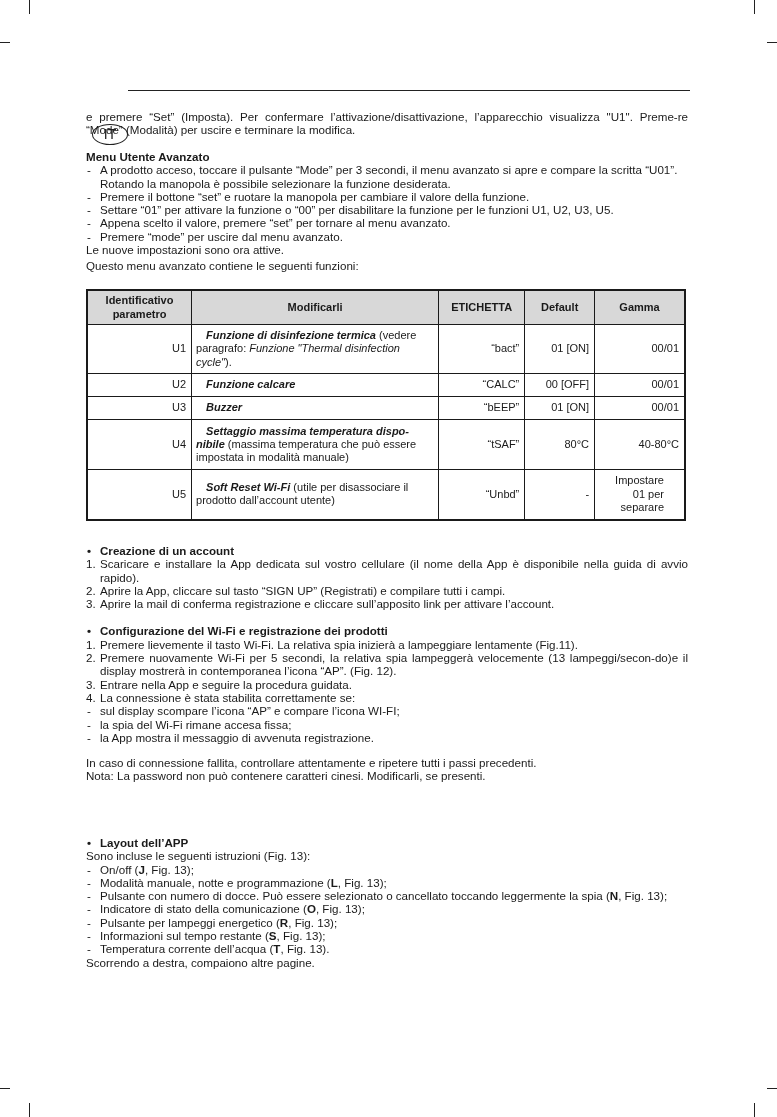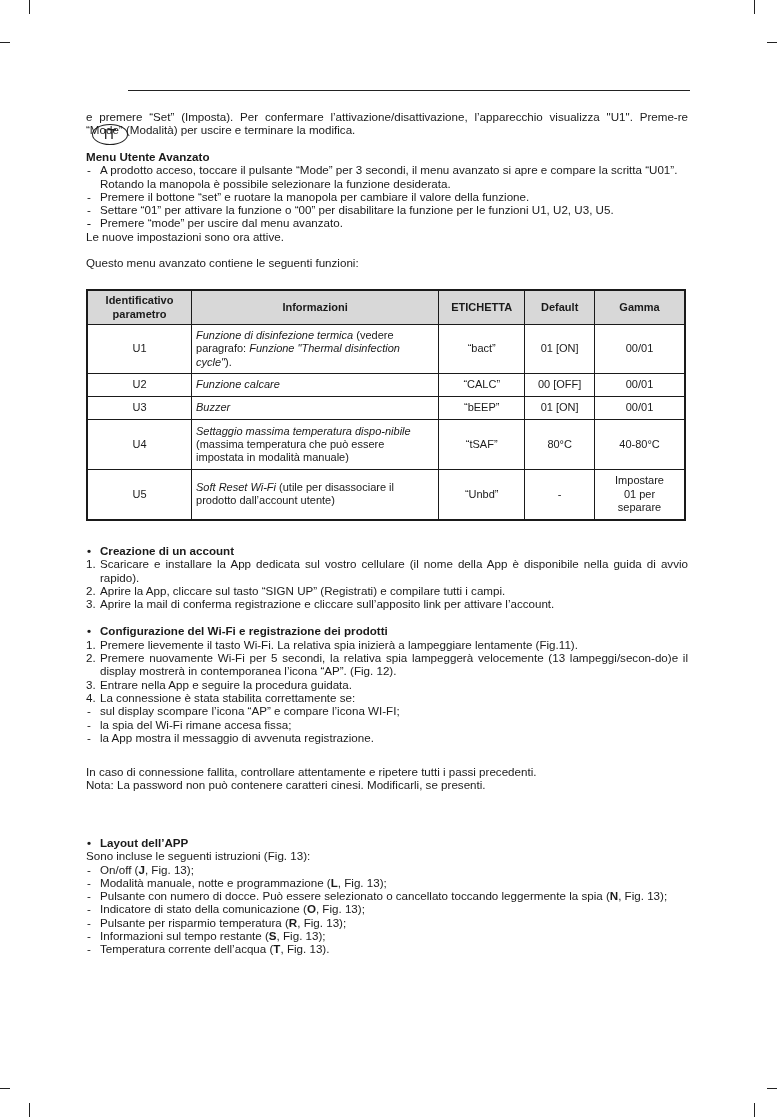--- a/index.html
+++ b/index.html
@@ -30,23 +30,23 @@
   .bullet-h .mk { position: absolute; left: 1px; top: 0; font-weight: bold; }
   table.params {
     position: absolute; left: 86px; top: 289px; width: 600px;
     border-collapse: collapse; border: 2px solid #1a1a1a;
     font-size: 11px; line-height: 13.3px;
   }
   table.params th, table.params td {
     border: 1px solid #1a1a1a; padding: 0 5px; vertical-align: middle;
   }
   table.params th { background: #d8d8d8; font-weight: bold; text-align: center; height: 33px; }
-  table.params td.c { text-align: center; }
+  table.params td.c { text-align: right; }
   table.params td.d { text-align: left; padding-left: 4px; }
-  .bi { font-weight: normal; font-style: italic; }
+  .bi { font-weight: bold; font-style: italic; margin-left: 10px; }
   .it { font-style: italic; }
   .b { font-weight: bold; }
 </style>
 </head>
 <body>
 
 <div class="crop" style="left:29px;top:0;width:1px;height:14px;"></div>
 <div class="crop" style="left:754px;top:0;width:1px;height:14px;"></div>
 <div class="crop" style="left:0;top:42px;width:10px;height:1px;"></div>
 <div class="crop" style="left:767px;top:42px;width:10px;height:1px;"></div>
@@ -62,38 +62,38 @@
 
 <div class="block" style="top:110px;">
   <p class="justify">e premere “Set” (Imposta). Per confermare l’attivazione/disattivazione, l’apparecchio visualizza "U1". Preme-re “Mode” (Modalità) per uscire e terminare la modifica.</p>
 </div>
 
 <div class="block" style="top:150px;">
   <p class="h">Menu Utente Avanzato</p>
   <div class="dash-item"><span class="mk">-</span><span>A prodotto acceso, toccare il pulsante “Mode” per 3 secondi, il menu avanzato si apre e compare la scritta “U01”. Rotando la manopola è possibile selezionare la funzione desiderata.</span></div>
   <div class="dash-item"><span class="mk">-</span><span>Premere il bottone “set” e ruotare la manopola per cambiare il valore della funzione.</span></div>
   <div class="dash-item"><span class="mk">-</span><span>Settare “01” per attivare la funzione o “00” per disabilitare la funzione per le funzioni U1, U2, U3, U5.</span></div>
-  <div class="dash-item"><span class="mk">-</span></div>
+  <div class="dash-item"><span class="mk">-</span><span>Appena scelto il valore, premere “set” per tornare al menu avanzato.</span></div>
   <div class="dash-item"><span class="mk">-</span><span>Premere “mode” per uscire dal menu avanzato.</span></div>
   <p>Le nuove impostazioni sono ora attive.</p>
-  <p style="margin-top:13px;">Questo menu avanzato contiene le seguenti funzioni:</p>
+  <p style="margin-top:3px;">Questo menu avanzato contiene le seguenti funzioni:</p>
 </div>
 
 <table class="params">
   <colgroup>
     <col style="width:106px">
       <col style="width:257px">
       <col style="width:87px">
       <col style="width:71px">
       <col style="width:79px">
   </colgroup>
   <thead>
     <tr>
       <th>Identificativo parametro</th>
-      <th>Informazioni</th>
+      <th>Modificarli</th>
       <th>ETICHETTA</th>
       <th>Default</th>
       <th>Gamma</th>
     </tr>
   </thead>
   <tbody>
     <tr style="height:49px;">
       <td class="c">U1</td>
       <td class="d"><span class="bi">Funzione di disinfezione termica</span><span> (vedere paragrafo: </span><span class="it">Funzione "Thermal disinfection cycle"</span><span>).</span></td>
       <td class="c">“bact”</td>
@@ -140,27 +140,28 @@
 
   <div class="bullet-h" style="margin-top:14px;"><span class="mk">•</span><span>Configurazione del Wi-Fi e registrazione dei prodotti</span></div>
   <div class="num-item"><span class="mk">1.</span><span>Premere lievemente il tasto Wi-Fi. La relativa spia inizierà a lampeggiare lentamente (Fig.11).</span></div>
   <div class="num-item justify"><span class="mk">2.</span><span>Premere nuovamente Wi-Fi per 5 secondi, la relativa spia lampeggerà velocemente (13 lampeggi/secon-do)e il display mostrerà in contemporanea l’icona “AP”. (Fig. 12).</span></div>
   <div class="num-item"><span class="mk">3.</span><span>Entrare nella App e seguire la procedura guidata.</span></div>
   <div class="num-item"><span class="mk">4.</span><span>La connessione è stata stabilita correttamente se:</span></div>
   <div class="dash-item"><span class="mk">-</span><span>sul display scompare l’icona “AP” e compare l’icona WI-FI;</span></div>
   <div class="dash-item"><span class="mk">-</span><span>la spia del Wi-Fi rimane accesa fissa;</span></div>
   <div class="dash-item"><span class="mk">-</span><span>la App mostra il messaggio di avvenuta registrazione.</span></div>
 
-  <p style="margin-top:21px;">In caso di connessione fallita, controllare attentamente e ripetere tutti i passi precedenti.</p>
+  <p style="margin-top:12px;">In caso di connessione fallita, controllare attentamente e ripetere tutti i passi precedenti.</p>
   <p>Nota: La password non può contenere caratteri cinesi. Modificarli, se presenti.</p>
 </div>
 
 <div class="block" style="top:836px;">
   <div class="bullet-h"><span class="mk">•</span><span>Layout dell’APP</span></div>
   <p>Sono incluse le seguenti istruzioni (Fig. 13):</p>
   <div class="dash-item"><span class="mk">-</span><span>On/off (</span><span class="b">J</span><span>, Fig. 13);</span></div>
   <div class="dash-item"><span class="mk">-</span><span>Modalità manuale, notte e programmazione (</span><span class="b">L</span><span>, Fig. 13);</span></div>
   <div class="dash-item justify"><span class="mk">-</span><span>Pulsante con numero di docce. Può essere selezionato o cancellato toccando leggermente la spia (</span><span class="b">N</span><span>, Fig. 13);</span></div>
   <div class="dash-item"><span class="mk">-</span><span>Indicatore di stato della comunicazione (</span><span class="b">O</span><span>, Fig. 13);</span></div>
-  <div class="dash-item"><span class="mk">-</span><span>Pulsante per risparmio temperatura (</span><span class="b">R</span><span>, Fig. 13);</span></div>
+  <div class="dash-item"><span class="mk">-</span><span>Pulsante per lampeggi energetico (</span><span class="b">R</span><span>, Fig. 13);</span></div>
   <div class="dash-item"><span class="mk">-</span><span>Informazioni sul tempo restante (</span><span class="b">S</span><span>, Fig. 13);</span></div>
   <div class="dash-item"><span class="mk">-</span><span>Temperatura corrente dell’acqua (</span><span class="b">T</span><span>, Fig. 13).</span></div>
+  <p>Scorrendo a destra, compaiono altre pagine.</p>
 </div>
 
 </body></html>

